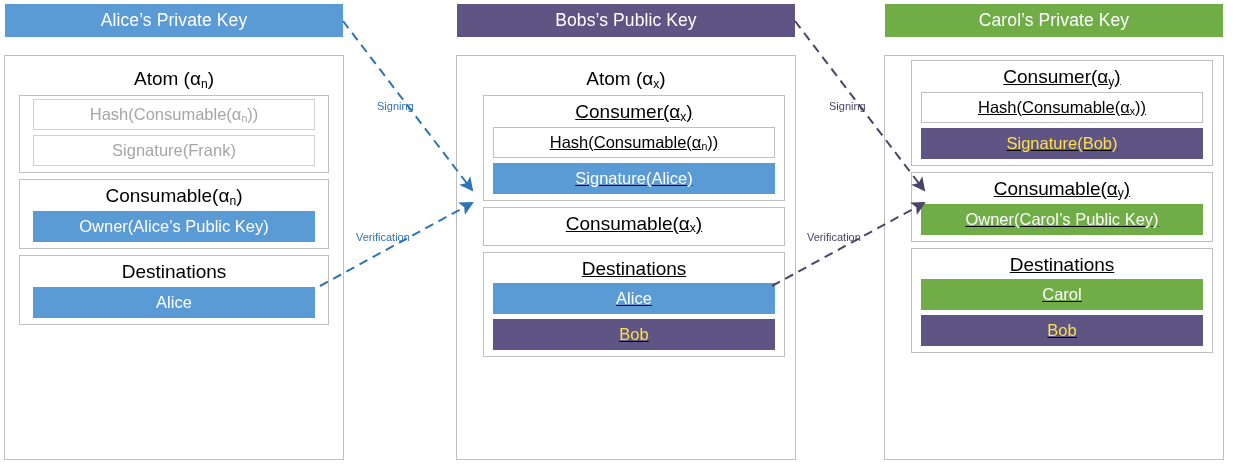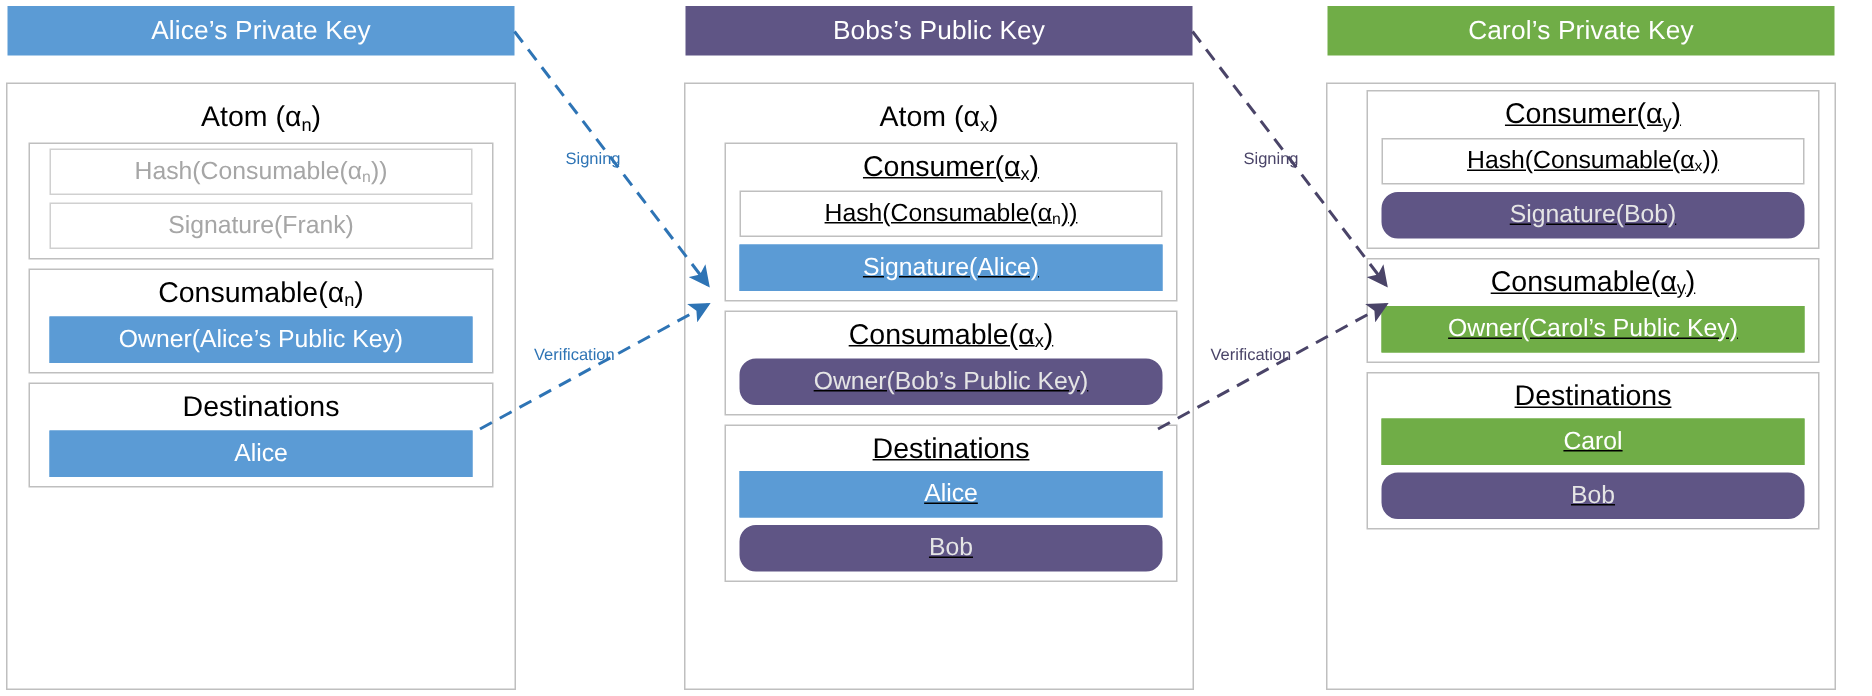--- a/index.html
+++ b/index.html
@@ -101,21 +101,21 @@
     border: 1px solid #BFBFBF;
     background: #ffffff;
     color: #000000;
   }
   .col-bob .item,
   .col-carol .item { margin: 0 9px 5px 9px; }
   .item:last-child { margin-bottom: 0; }
 
   .item.grey { color: #A6A6A6; border-color: #D0D0D0; }
   .item.fill-blue   { background: #5B9BD5; border-color: #5B9BD5; color: #ffffff; }
-  .item.fill-purple { background: #5F5585; border-color: #5F5585; color: #e5e5e5; border-radius: 11px; }
+  .item.fill-purple { background: #5F5585; border-color: #5F5585; color: #fde047; }
   .item.fill-green  { background: #70AD47; border-color: #70AD47; color: #ffffff; }
 
   
   sub { font-size: 0.64em; vertical-align: baseline; position: relative; top: 0.22em; }
 
   
   #connectors {
     position: absolute;
     top: 0; left: 0;
     width: 1248px;
@@ -165,21 +165,20 @@
       <div class="atom-title">Atom (α<sub>x</sub>)</div>
 
       <div class="section">
         <div class="section-title">Consumer(α<sub>x</sub>)</div>
         <div class="item">Hash(Consumable(α<sub>n</sub>))</div>
         <div class="item fill-blue">Signature(Alice)</div>
       </div>
 
       <div class="section">
         <div class="section-title">Consumable(α<sub>x</sub>)</div>
-        <div class="item fill-purple">Owner(Bob’s Public Key)</div>
       </div>
 
       <div class="section">
         <div class="section-title">Destinations</div>
         <div class="item fill-blue">Alice</div>
         <div class="item fill-purple">Bob</div>
       </div>
     </div>
   </div>
 

